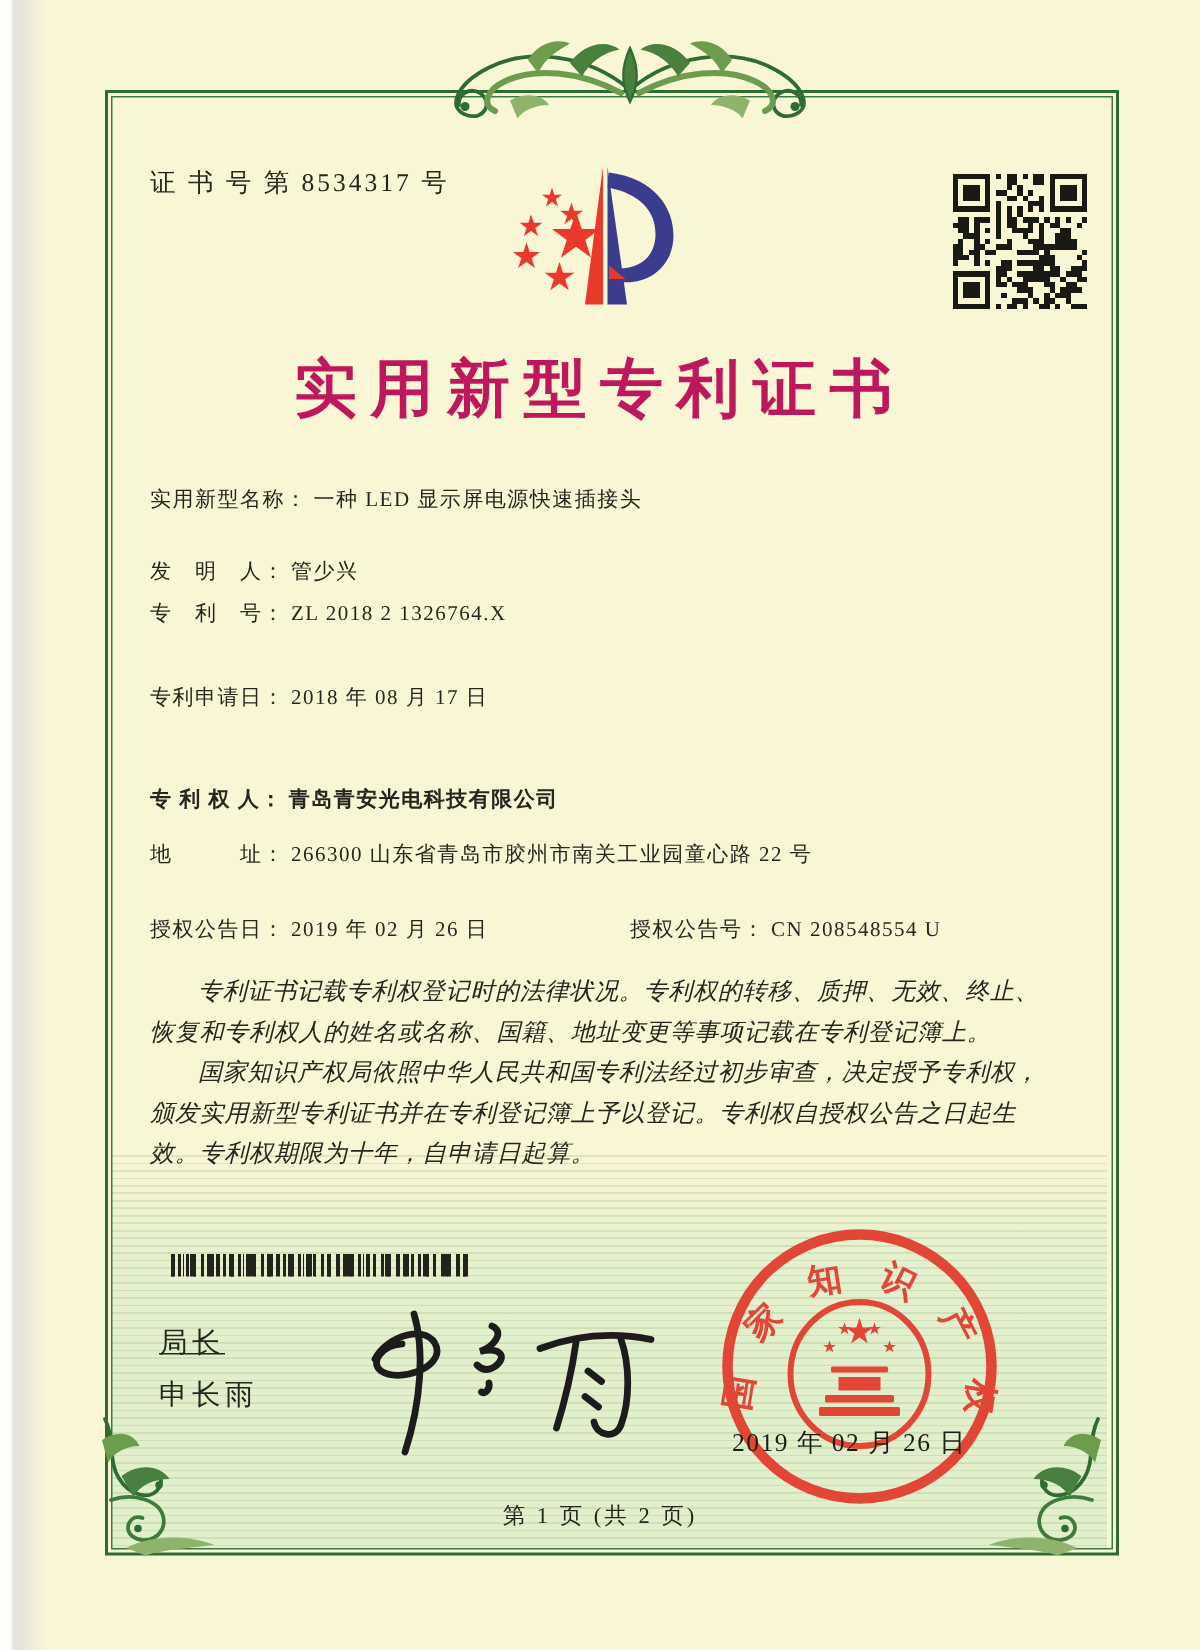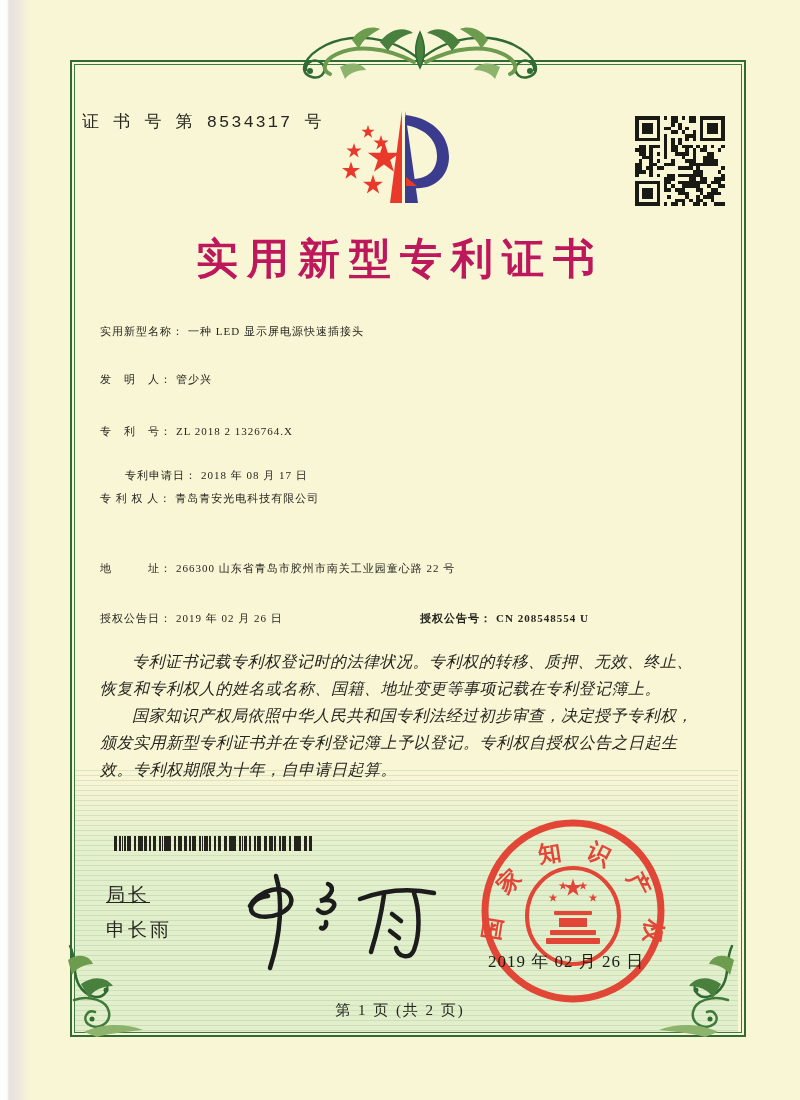--- a/index.html
+++ b/index.html
@@ -26,32 +26,32 @@
   }
   
   .green-zone{
     left:74px;top:770px;width:664px;height:263px;z-index:0;
     background:linear-gradient(180deg,rgba(226,239,205,0) 0,rgba(226,239,205,.85) 70px,#e2efcd 130px);
   }
   .green-zone::after{
     content:"";position:absolute;inset:0;opacity:.55;
     background:repeating-linear-gradient(180deg,rgba(124,166,92,.38) 0 1px,rgba(124,166,92,0) 1px 5px);
   }
-  .cert-no{left:82px;top:110px;font-size:17px;letter-spacing:2px;z-index:2;font-family:Liberation Mono, monospace;}
+  .cert-no{left:100px;top:110px;font-size:17px;letter-spacing:2px;z-index:2;}
   .logo{left:336px;top:98px;z-index:2;}
   .qr{left:628px;top:116px;z-index:2;}
   .title{
     left:0;right:0;top:231px;text-align:center;z-index:2;
     font-size:42px;font-weight:700;letter-spacing:9px;color:#be185d;
   }
-  .row{position:absolute;left:100px;width:620px;font-size:11px;letter-spacing:1px;white-space:nowrap;z-index:2;}
+  .row{position:absolute;left:100px;width:620px;font-size:14px;letter-spacing:1px;white-space:nowrap;z-index:2;}
   .row .lab{margin-right:4px;}
-  .r0{top:324px;} .r1{top:372px;} .r2{top:424px;} .r3{top:468px;margin-left:25px;} .r4{top:491px;} .r5{top:561px;}
+  .r0{top:324px;} .r1{top:372px;} .r2{top:400px;} .r3{top:456px;} .r4{top:524px;font-weight:bold;} .r5{top:561px;}
   .grant{top:611px;}
-  .grant .cell2{position:absolute;left:320px;top:0;font-weight:bold;}
+  .grant .cell2{position:absolute;left:320px;top:0;}
   .paras{left:100px;top:648px;width:608px;z-index:2;font-size:16px;line-height:27px;font-style:italic;letter-spacing:.5px;}
   .paras p{margin:0;text-indent:2em;}
   .barcode{
     left:114px;top:836px;width:200px;height:15px;z-index:2;
     background:
       repeating-linear-gradient(90deg,#23231c 0 2px,transparent 2px 5px),
       repeating-linear-gradient(90deg,#23231c 0 1px,transparent 1px 8px),
       repeating-linear-gradient(90deg,#23231c 0 3px,transparent 3px 13px);
   }
   .director-title{left:106px;top:882px;font-size:19px;letter-spacing:3px;z-index:2;text-decoration:underline;}

